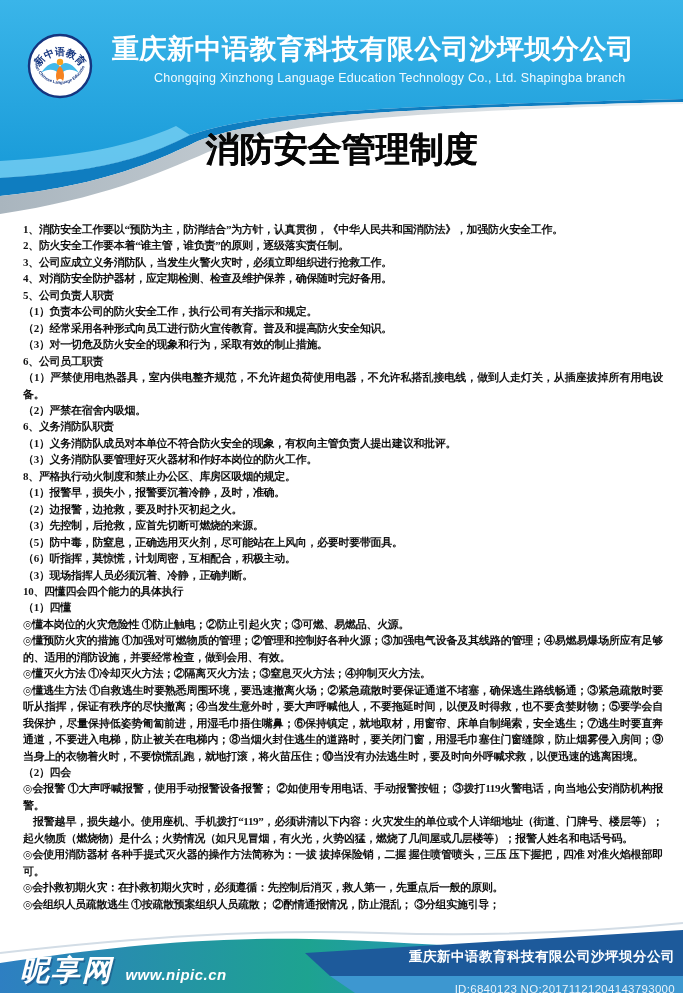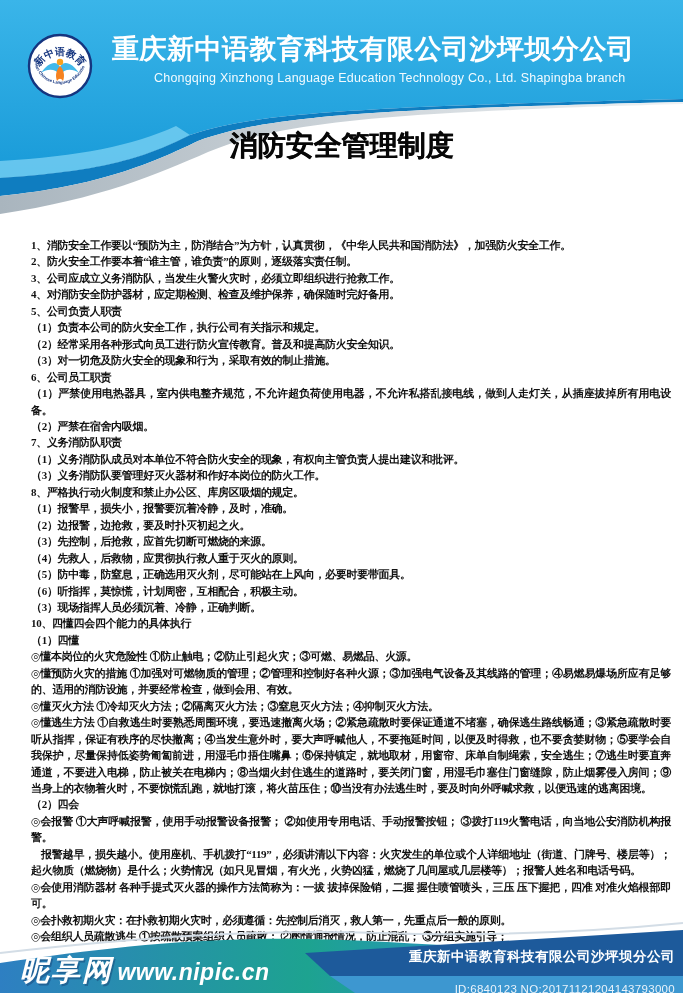--- a/index.html
+++ b/index.html
@@ -9,35 +9,35 @@
   .header{position:absolute;top:0;left:0;width:683px;height:235px;}
   .header-bg{position:absolute;top:0;left:0;}
   .logo{position:absolute;top:32px;left:26px;width:68px;height:68px;}
   .company-cn{position:absolute;top:31px;left:112px;width:560px;
       font-family:"Liberation Sans","DejaVu Sans",sans-serif;
       font-size:27px;font-weight:bold;color:#ffffff;letter-spacing:0.5px;white-space:nowrap;}
   .company-en{position:absolute;top:71px;left:114px;width:560px;
       font-family:"Liberation Sans","DejaVu Sans",sans-serif;
       font-size:12.5px;color:#f2fbff;letter-spacing:0.2px;white-space:nowrap;margin-left:40px;}
   .doc-title{position:absolute;top:127px;left:0;width:683px;margin:0;text-align:center;
-      font-size:28px;font-weight:bold;color:#070707;letter-spacing:0px;
+      font-size:34px;font-weight:bold;color:#070707;letter-spacing:0px;
       text-shadow:0.6px 0 #070707;}
   
-  .body-text{position:absolute;top:221px;left:31px;width:640px;margin-top:16px;}
+  .body-text{position:absolute;top:221px;left:23px;width:640px;}
   .body-text p{margin:0;font-size:11px;line-height:16.45px;font-weight:bold;color:#111;
       letter-spacing:-0.3px;text-align:justify;}
   .body-text p.indent{text-indent:10px;}
   
   .footer{position:absolute;top:913px;left:0;width:683px;height:80px;}
   .footer-bg{position:absolute;top:0;left:0;}
   .watermark{position:absolute;left:20px;top:38px;color:#ffffff;white-space:nowrap;
       font-family:"Liberation Sans","DejaVu Sans",sans-serif;font-style:italic;}
   .wm-site{font-size:29px;font-weight:bold;letter-spacing:2px;
       text-shadow:1.5px 1.5px 0 rgba(20,60,110,0.45);margin-top:37px;}
-  .wm-url{font-size:23px;font-weight:bold;letter-spacing:0.5px;}
+  .wm-url{font-size:15px;font-weight:bold;margin-left:8px;letter-spacing:0.5px;}
   .footer-right{position:absolute;right:8px;top:35px;text-align:right;
       font-family:"Liberation Sans","DejaVu Sans",sans-serif;}
   .footer-company{font-size:13.5px;font-weight:bold;color:#ffffff;letter-spacing:0.5px;}
   .footer-id{font-size:11.5px;color:#eaf3fb;margin-top:17px;letter-spacing:0.3px;}
   .footer-date{font-size:17px;font-weight:bold;color:#0d2c5c;margin-top:-3px;padding-right:14px;
       font-family:"Liberation Serif","DejaVu Serif",serif;}
 </style>
 </head>
 <body>
 
@@ -97,28 +97,27 @@
       <p class="">2、防火安全工作要本着“谁主管，谁负责”的原则，逐级落实责任制。</p>
       <p class="">3、公司应成立义务消防队，当发生火警火灾时，必须立即组织进行抢救工作。</p>
       <p class="">4、对消防安全防护器材，应定期检测、检查及维护保养，确保随时完好备用。</p>
       <p class="">5、公司负责人职责</p>
       <p class="">（1）负责本公司的防火安全工作，执行公司有关指示和规定。</p>
       <p class="">（2）经常采用各种形式向员工进行防火宣传教育。普及和提高防火安全知识。</p>
       <p class="">（3）对一切危及防火安全的现象和行为，采取有效的制止措施。</p>
       <p class="">6、公司员工职责</p>
       <p class="">（1）严禁使用电热器具，室内供电整齐规范，不允许超负荷使用电器，不允许私搭乱接电线，做到人走灯关，从插座拔掉所有用电设备。</p>
       <p class="">（2）严禁在宿舍内吸烟。</p>
-      <p class="">7、义务消防队职责</p>
+      <p class="">6、义务消防队职责</p>
       <p class="">（1）义务消防队成员对本单位不符合防火安全的现象，有权向主管负责人提出建议和批评。</p>
       <p class="">（3）义务消防队要管理好灭火器材和作好本岗位的防火工作。</p>
       <p class="">8、严格执行动火制度和禁止办公区、库房区吸烟的规定。</p>
       <p class="">（1）报警早，损失小，报警要沉着冷静，及时，准确。</p>
       <p class="">（2）边报警，边抢救，要及时扑灭初起之火。</p>
       <p class="">（3）先控制，后抢救，应首先切断可燃烧的来源。</p>
-      <p class="">（4）先救人，后救物，应贯彻执行救人重于灭火的原则。</p>
       <p class="">（5）防中毒，防窒息，正确选用灭火剂，尽可能站在上风向，必要时要带面具。</p>
       <p class="">（6）听指挥，莫惊慌，计划周密，互相配合，积极主动。</p>
       <p class="">（3）现场指挥人员必须沉着、冷静，正确判断。</p>
       <p class="">10、四懂四会四个能力的具体执行</p>
       <p class="">（1）四懂</p>
       <p class="">◎懂本岗位的火灾危险性 ①防止触电；②防止引起火灾；③可燃、易燃品、火源。</p>
       <p class="">◎懂预防火灾的措施 ①加强对可燃物质的管理；②管理和控制好各种火源；③加强电气设备及其线路的管理；④易燃易爆场所应有足够的、适用的消防设施，并要经常检查，做到会用、有效。</p>
       <p class="">◎懂灭火方法 ①冷却灭火方法；②隔离灭火方法；③窒息灭火方法；④抑制灭火方法。</p>
       <p class="">◎懂逃生方法 ①自救逃生时要熟悉周围环境，要迅速撤离火场；②紧急疏散时要保证通道不堵塞，确保逃生路线畅通；③紧急疏散时要听从指挥，保证有秩序的尽快撤离；④当发生意外时，要大声呼喊他人，不要拖延时间，以便及时得救，也不要贪婪财物；⑤要学会自我保护，尽量保持低姿势匍匐前进，用湿毛巾捂住嘴鼻；⑥保持镇定，就地取材，用窗帘、床单自制绳索，安全逃生；⑦逃生时要直奔通道，不要进入电梯，防止被关在电梯内；⑧当烟火封住逃生的道路时，要关闭门窗，用湿毛巾塞住门窗缝隙，防止烟雾侵入房间；⑨当身上的衣物着火时，不要惊慌乱跑，就地打滚，将火苗压住；⑩当没有办法逃生时，要及时向外呼喊求救，以便迅速的逃离困境。</p>
       <p class="">（2）四会</p>

